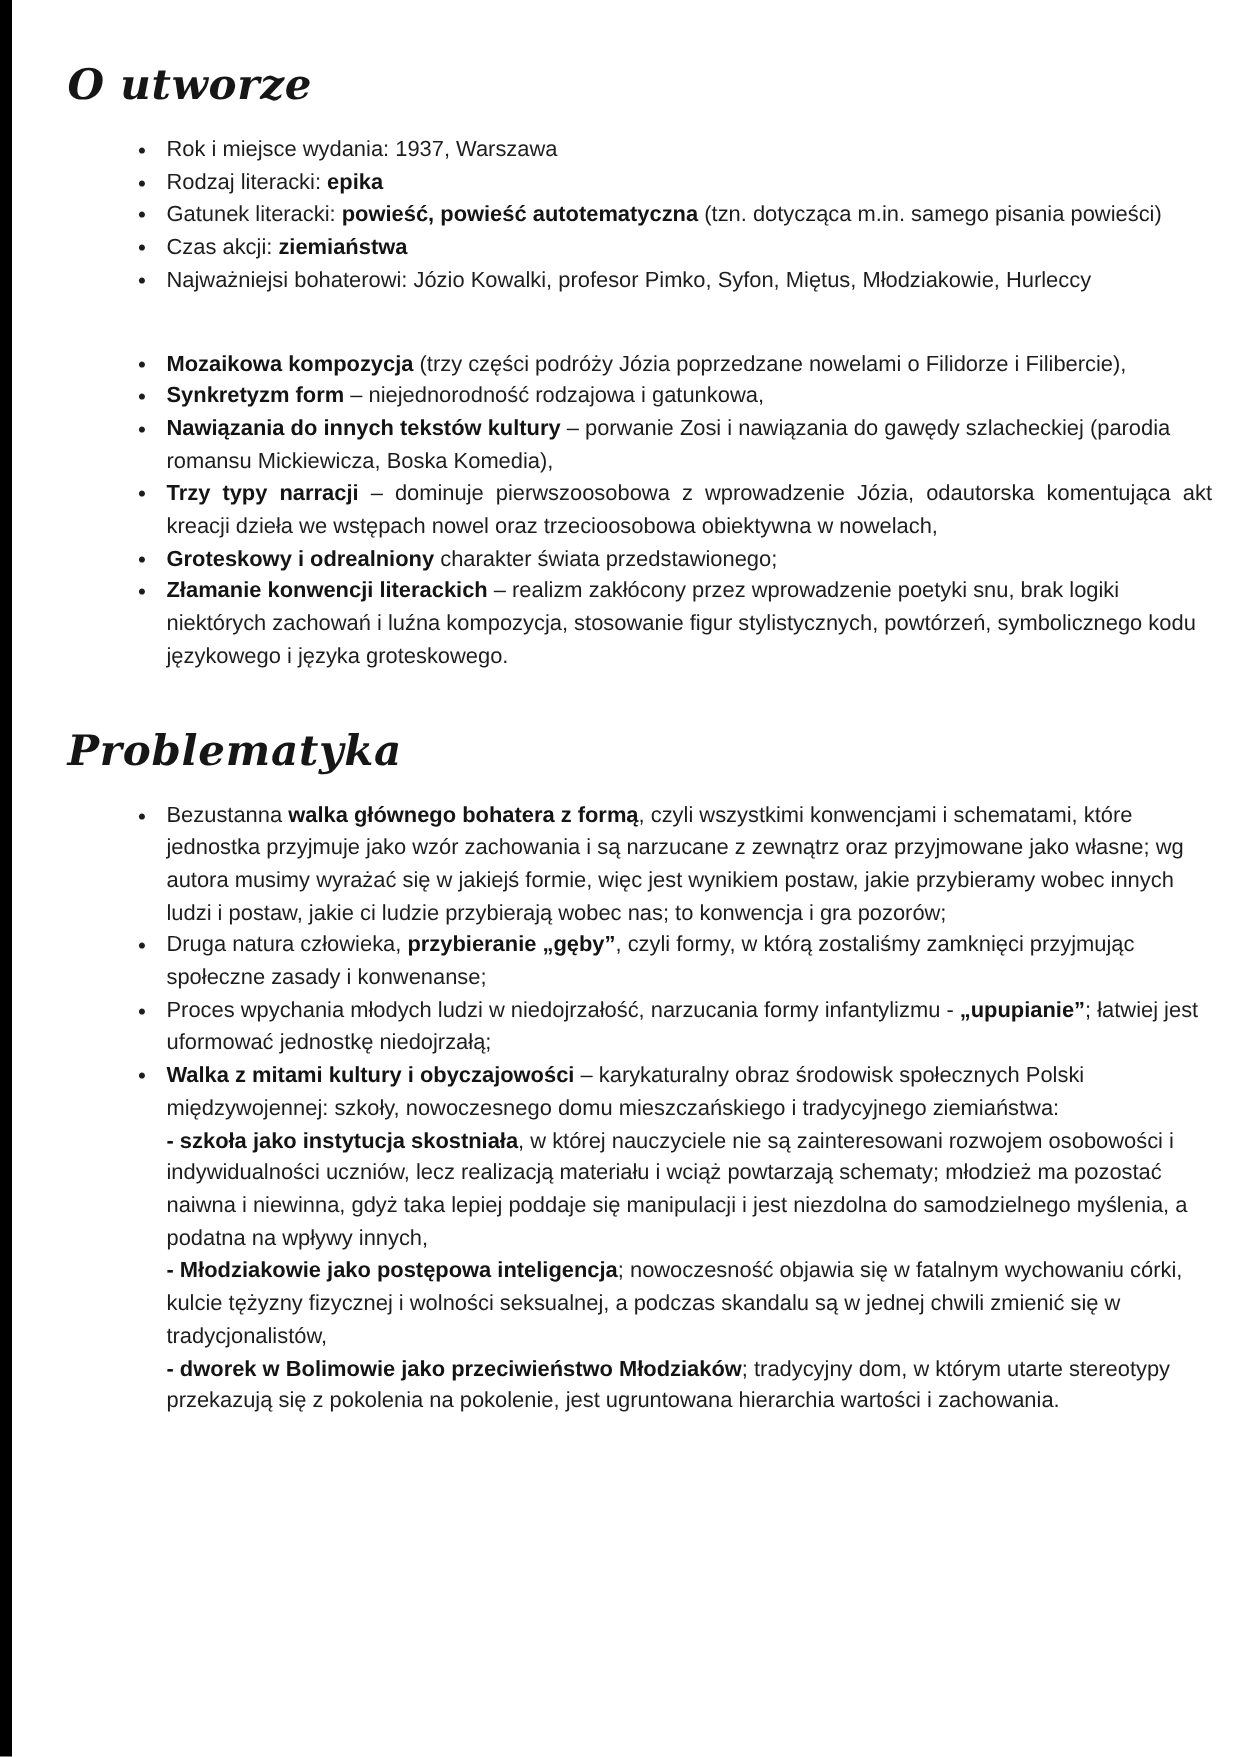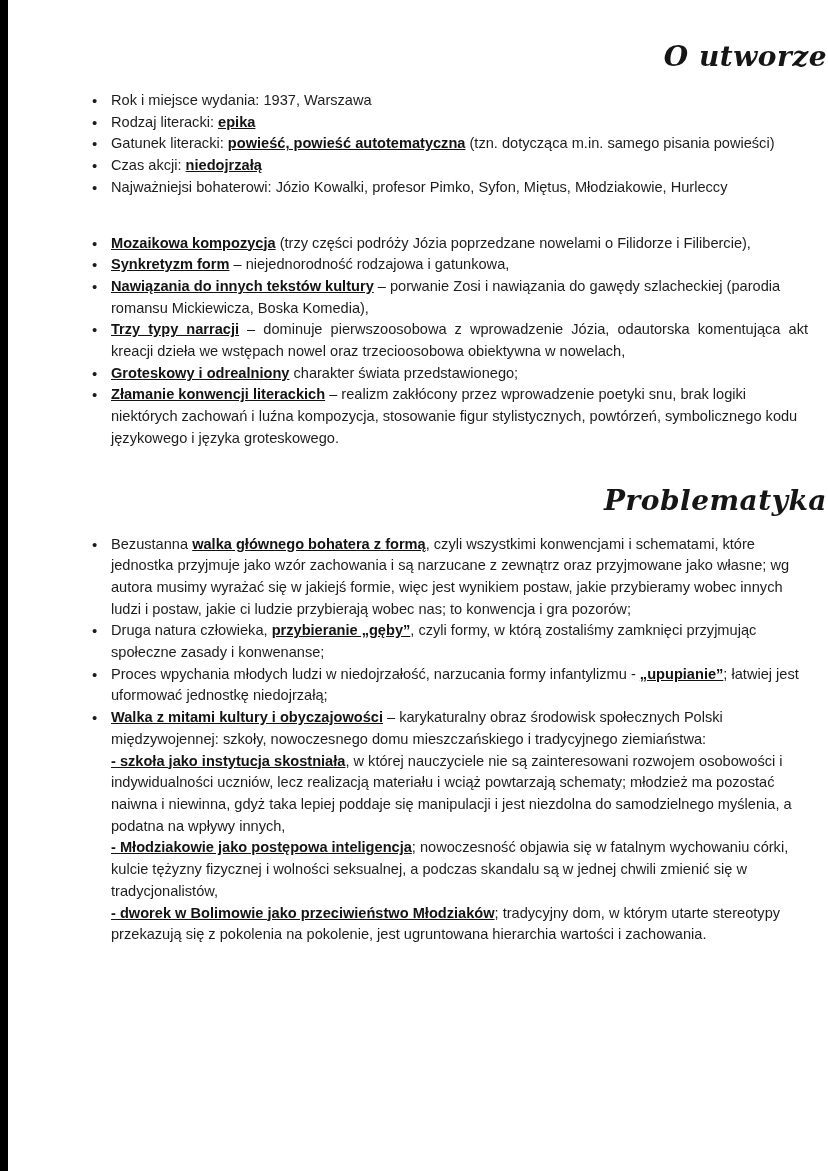--- a/index.html
+++ b/index.html
@@ -33,21 +33,20 @@
   }
   h2.script-heading {
     font-family: "DejaVu Serif", serif;
     font-style: italic;
     font-weight: 700;
     font-size: 28px;
     line-height: 34px;
     letter-spacing: 0.5px;
     color: #161616;
     margin: 0 0 13px 0;
-    text-align: right;
   }
   section.doc-section { margin: 0; }
   section.doc-section + section.doc-section { margin-top: 34px; }
   ul.bullets {
     list-style: none;
     margin: 16px;
     padding: 0 0 0 50px; 
   }
   ul.bullets li {
     position: relative;
@@ -59,36 +58,36 @@
   }
   ul.bullets li::before {
     content: "\2022";
     position: absolute;
     left: -19px;
     top: 0;
     font-size: 15px;
     color: #1d1d1d;
   }
   ul.bullets li.justify { text-align: justify; }
-  .b { font-weight: 700; color: #141414; text-decoration: underline; }
+  .b { font-weight: 700; color: #141414; }
 </style>
 </head>
 <body>
 
 <div class="left-edge-bar"></div>
 
 <main class="content">
 
   <section class="doc-section">
     <h2 class="script-heading">O utworze</h2>
     <ul class="bullets">
         <li><span>Rok i miejsce wydania: 1937, Warszawa</span></li>
         <li><span>Rodzaj literacki: </span><span class="b">epika</span></li>
         <li><span>Gatunek literacki: </span><span class="b">powieść, powieść autotematyczna</span><span> (tzn. dotycząca m.in. samego pisania powieści)</span></li>
-        <li><span>Czas akcji: </span><span class="b">niedojrzałą</span></li>
+        <li><span>Czas akcji: </span><span class="b">ziemiaństwa</span></li>
         <li><span>Najważniejsi bohaterowi: Józio Kowalki, profesor Pimko, Syfon, Miętus, Młodziakowie, Hurleccy</span></li>
       </ul>
   </section>
 
   <section class="doc-section">
     <ul class="bullets">
         <li><span class="b">Mozaikowa kompozycja</span><span> (trzy części podróży Józia poprzedzane nowelami o Filidorze i Filibercie),</span></li>
         <li><span class="b">Synkretyzm form</span><span> – niejednorodność rodzajowa i gatunkowa,</span></li>
         <li><span class="b">Nawiązania do innych tekstów kultury</span><span> – porwanie Zosi i nawiązania do gawędy szlacheckiej (parodia romansu Mickiewicza, Boska Komedia),</span></li>
         <li class="justify"><span class="b">Trzy typy narracji</span><span> – dominuje pierwszoosobowa z wprowadzenie Józia, odautorska komentująca akt kreacji dzieła we wstępach nowel oraz trzecioosobowa obiektywna w nowelach,</span></li>

